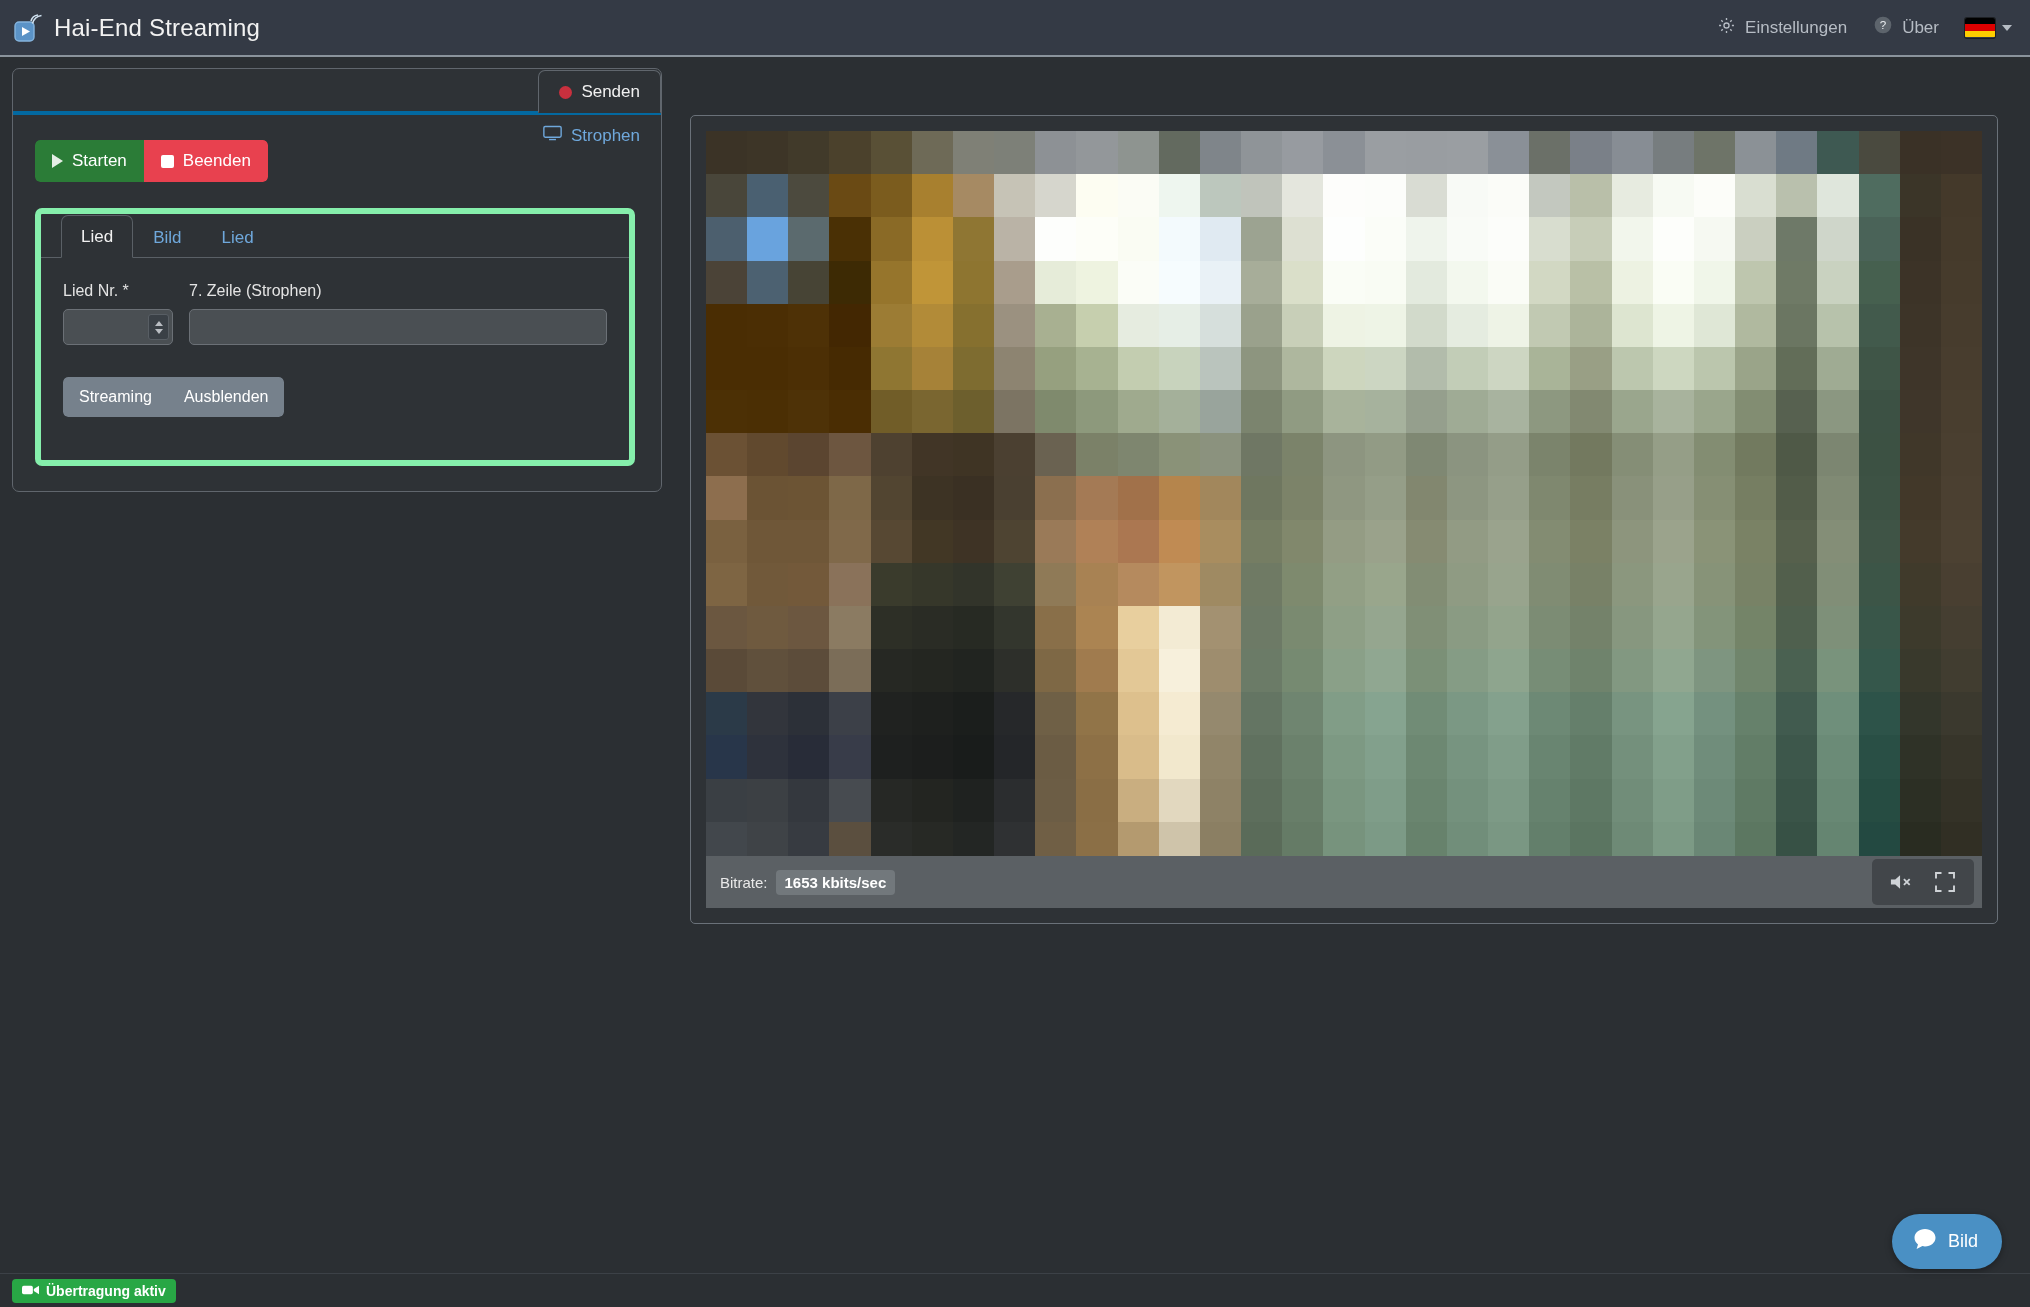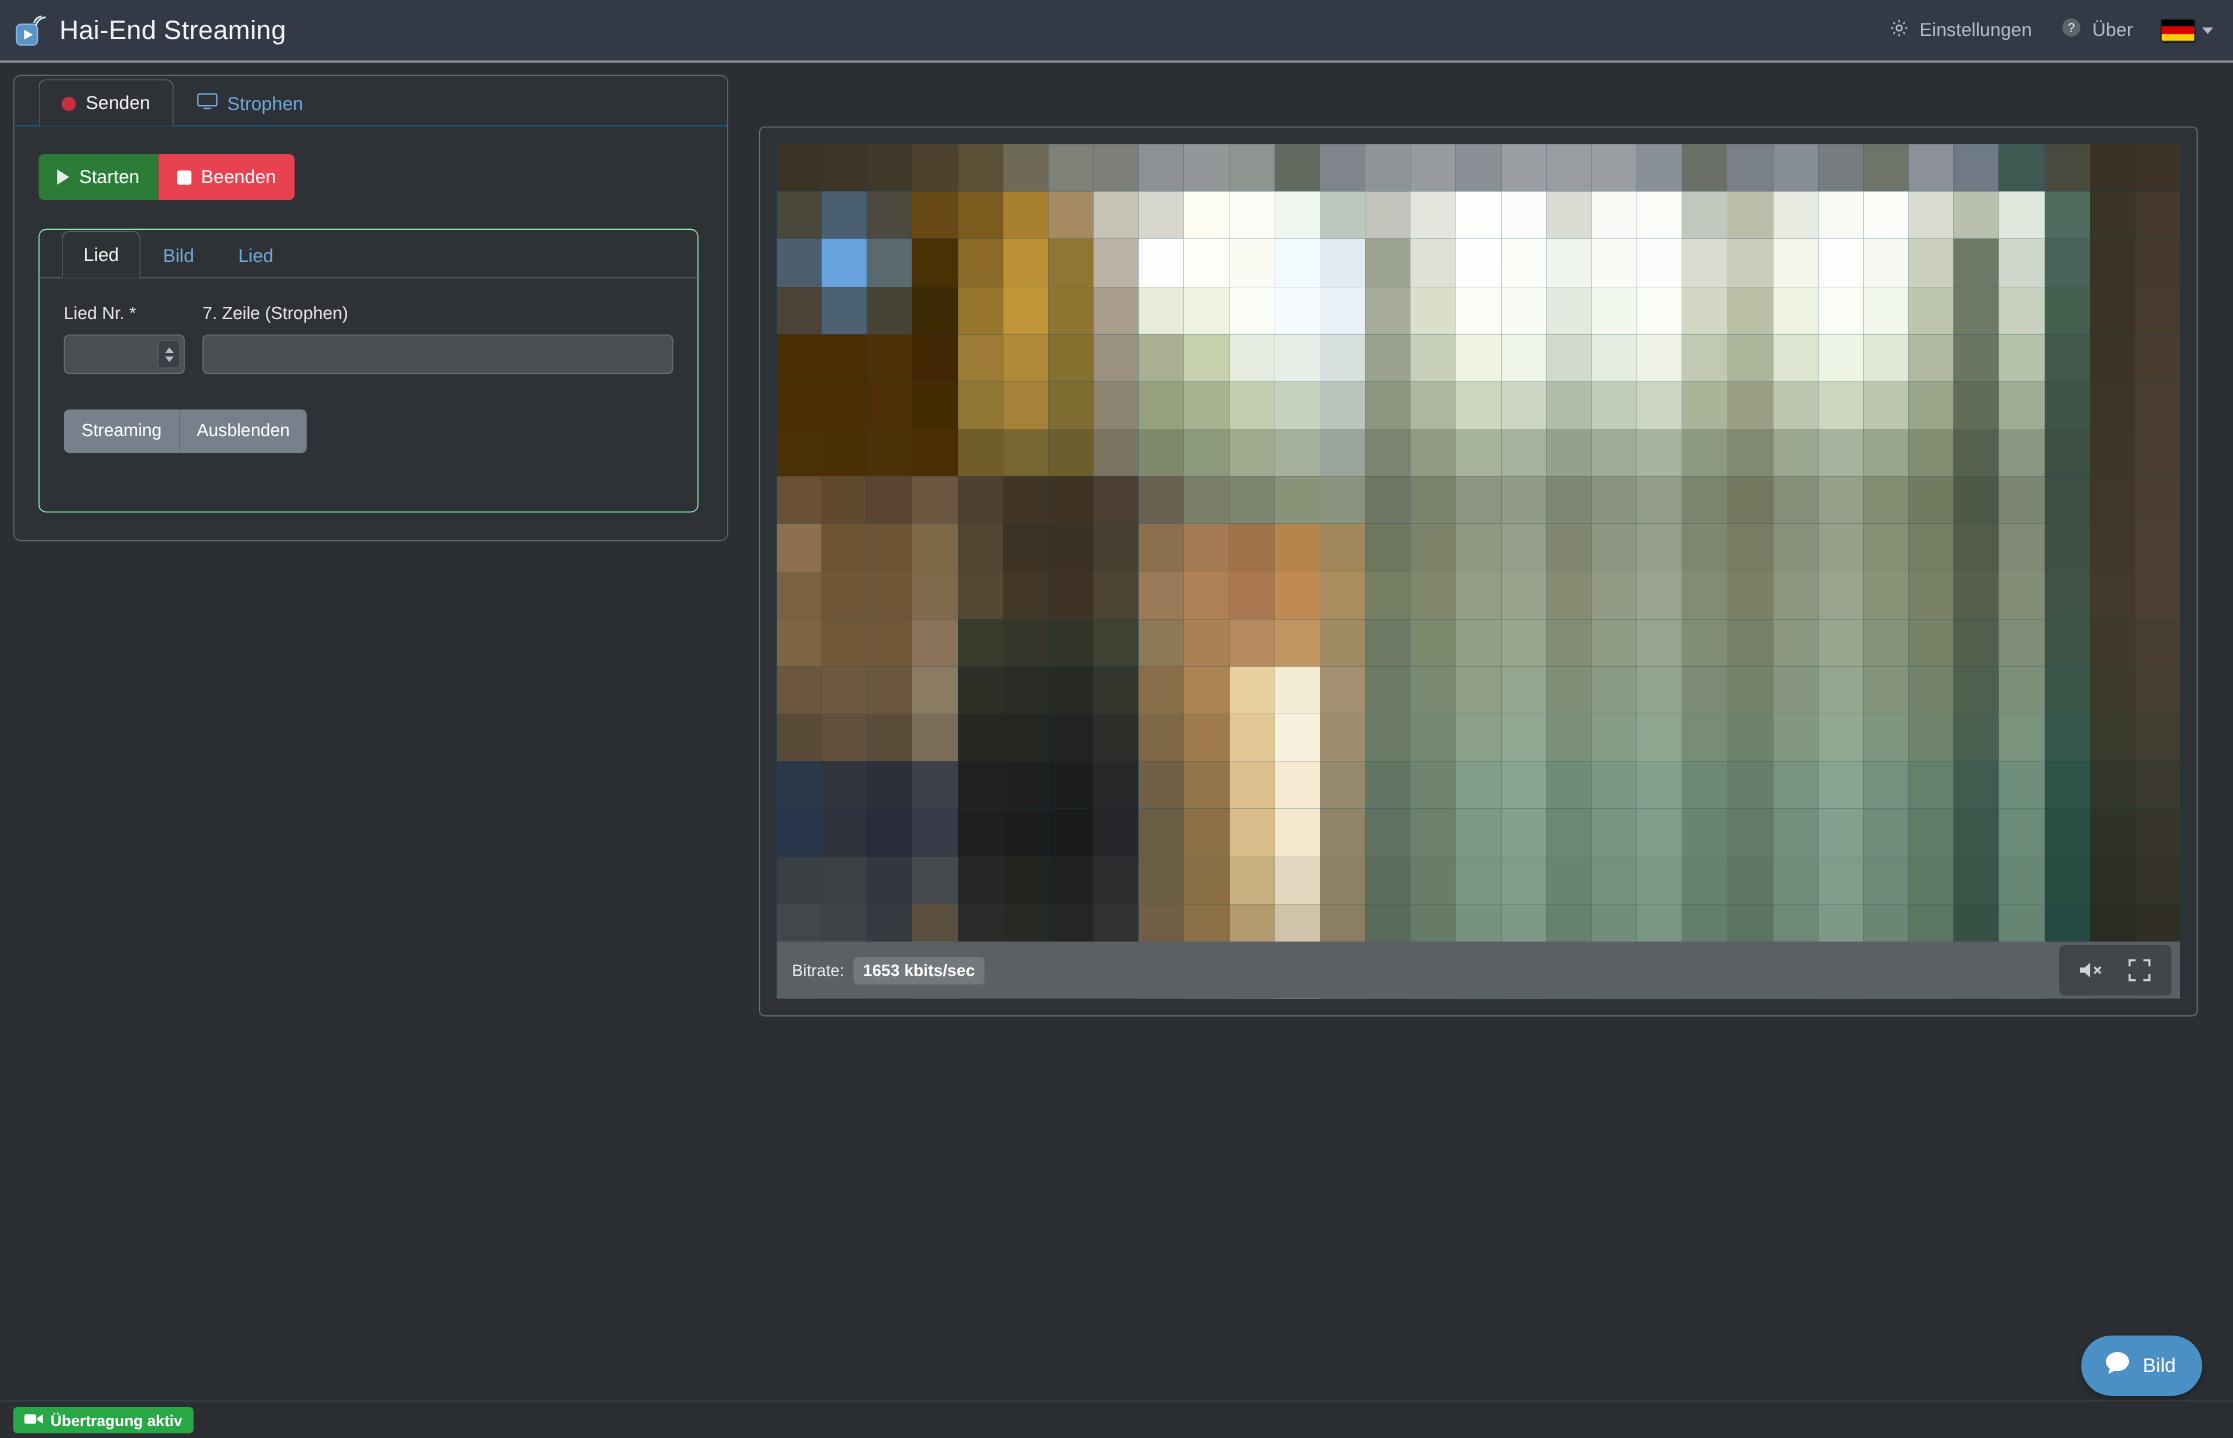--- a/index.html
+++ b/index.html
@@ -52,22 +52,22 @@
 
   
   #left-panel {
     position: absolute; left: 12px; top: 11px;
     width: 650px; height: 424px;
     border: 1px solid #60666d; border-radius: 7px;
     background: #2e3236;
   }
   .tabbar {
     display: flex; align-items: flex-end;
-    height: 46px; border-bottom: 1px solid #0369a1;
-    padding-left: 22px; gap: 0;
+    height: 46px; border-bottom: 4px solid #0369a1;
+    padding-left: 22px; gap: 0; flex-direction: column;
   }
   .tab {
     display: flex; align-items: center; gap: 9px;
     padding: 11px 20px 10px 20px;
     font-size: 17px; color: #6fa8dc; cursor: pointer;
     border: 1px solid transparent; border-bottom: none;
     border-radius: 7px 7px 0 0; position: relative; top: 1px;
     white-space: nowrap;
   }
   .tab.active {
@@ -91,21 +91,21 @@
   .btn-stop  { background: #e8414f; border-radius: 0 5px 5px 0; }
   .tri-play {
     width: 0; height: 0; border-left: 11px solid #e4eee5;
     border-top: 7px solid transparent; border-bottom: 7px solid transparent;
   }
   .sq-stop { width: 13px; height: 13px; background: #fff; border-radius: 2px; }
 
   
   #content-card {
     margin: 26px 0 0 0; width: 600px; height: 258px;
-    border: 1px solid #86efac; border-radius: 7px; background: #2e3236;
+    border: 6px solid #86efac; border-radius: 7px; background: #2e3236;
   }
   .subtabbar {
     display: flex; align-items: flex-end; height: 44px;
     border-bottom: 1px solid #5a6066; padding-left: 20px;
   }
   .subtab {
     padding: 11px 19px 10px 19px; font-size: 17px; color: #6fa8dc;
     cursor: pointer; border: 1px solid transparent; border-bottom: none;
     border-radius: 7px 7px 0 0; position: relative; top: 1px;
   }

